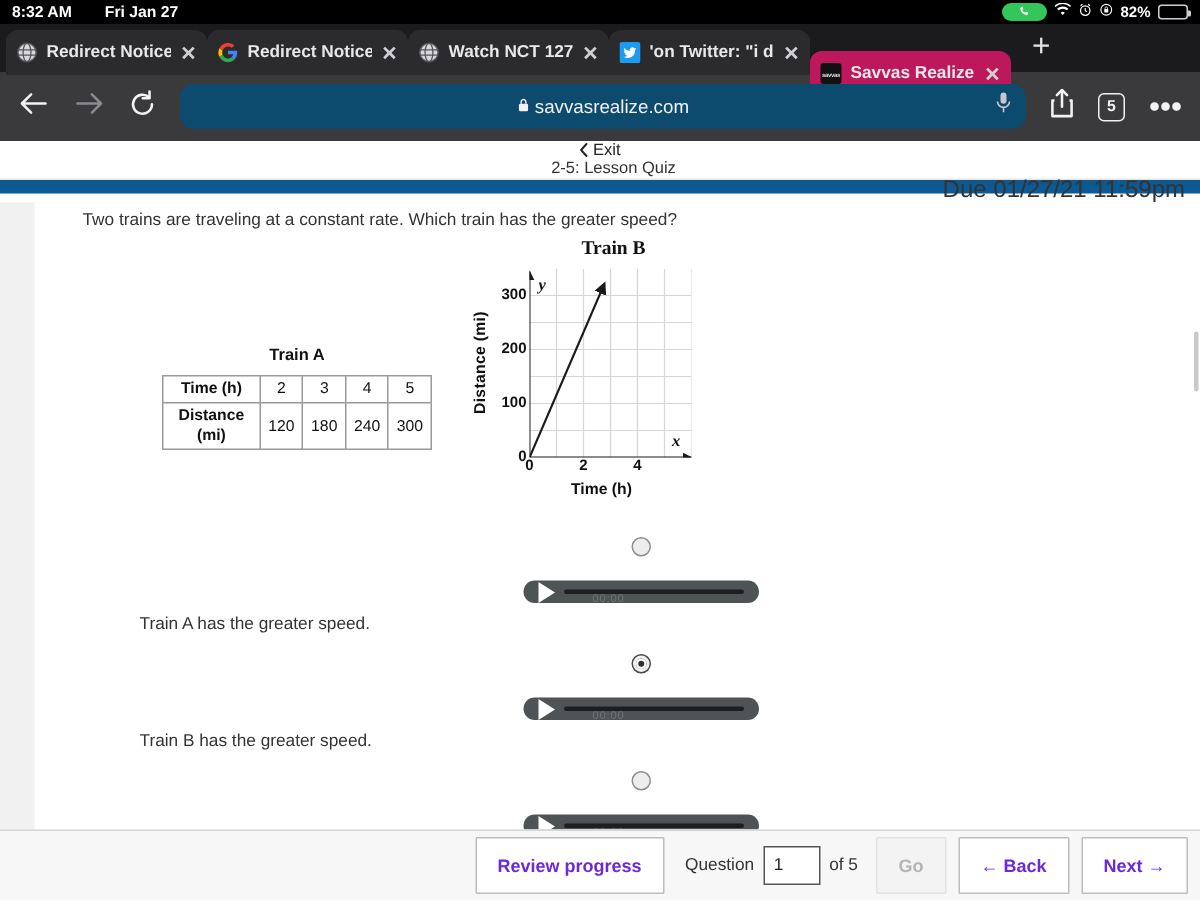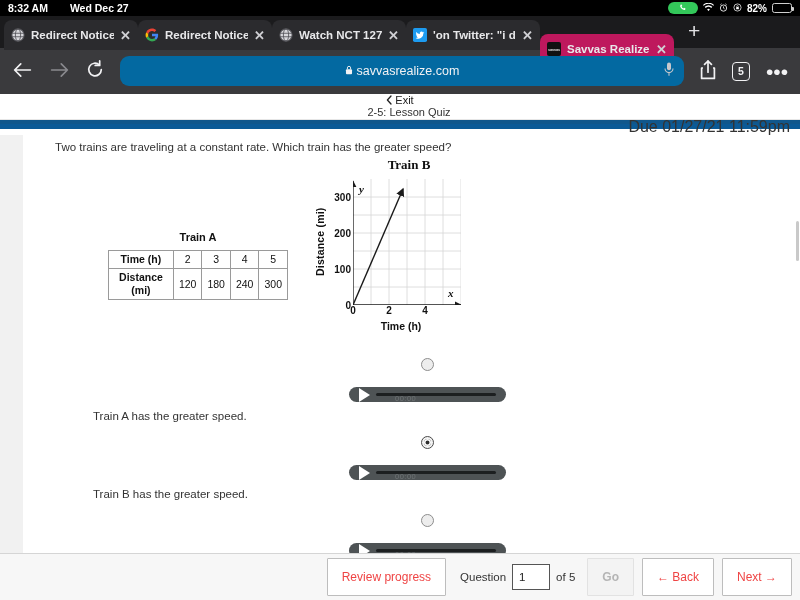--- a/index.html
+++ b/index.html
@@ -60,21 +60,21 @@
   .newtab { color: #e2e2e4; font-size: 21px; padding: 0 12px 2px 14px; line-height: 1; }
 
   
   .toolbar {
     height: 46px; background: #3a3a3d;
     display: flex; align-items: center; padding: 0 12px; gap: 16px;
   }
   .nav-ico { color: #f2f2f4; font-size: 21px; line-height: 1; }
   .nav-ico.dim { color: #8a8a8f; }
   .urlbar {
-    flex: 1; height: 30px; background: #0369a1; border-radius: 9px;
+    flex: 1; height: 30px; background: #0c4a6e; border-radius: 9px;
     display: flex; align-items: center; padding: 0 10px; position: relative;
   }
   .url-center {
     position: absolute; left: 0; right: 0; display: flex;
     align-items: center; justify-content: center; gap: 4px;
     color: #f2f2f4; font-size: 12.5px;
   }
   .mic { margin-left: auto; z-index: 2; }
   .tabcount {
     width: 18px; height: 19px; border: 1.6px solid #f2f2f4; border-radius: 4px;
@@ -180,22 +180,22 @@
   .opttext { font-size: 11.5px; color: #333; padding: 8px 0 10px 38px; }
 
   
   .bottombar {
     position: absolute; left: 0; right: 0; bottom: 0; height: 47px;
     background: #f7f7f7; border-top: 1px solid #d5d5d5;
     display: flex; align-items: center; justify-content: flex-end;
     padding-right: 8px; gap: 0;
   }
   .btn {
-    border: 1px solid #bdbdbd; background: #fff; color: #ef4444;
-    font-size: 12px; font-weight: normal; height: 38px;
+    border: 1px solid #bdbdbd; background: #fff; color: #6d28d9;
+    font-size: 12px; font-weight: bold; height: 38px;
     display: flex; align-items: center; justify-content: center;
     padding: 0 14px; margin-left: 8px; border-radius: 1px;
   }
   .qgroup {
     display: flex; align-items: center; gap: 6px; margin-left: 10px;
     font-size: 11.5px; color: #333; height: 38px; padding: 0 4px;
   }
   .qinput {
     width: 38px; height: 26px; border: 1px solid #555; background: #fff;
     font-size: 11.5px; color: #222; text-align: left; padding-left: 6px;
@@ -208,21 +208,21 @@
   }
 </style>
 </head>
 <body>
 
 <div id="app">
 
   <div class="statusbar">
     <div class="sb-left">
       <span>8:32 AM</span>
-      <span>Wed Dec 27</span>
+      <span>Fri Jan 27</span>
     </div>
     <div class="sb-right">
       <span class="call-pill">
         <svg width="8" height="8" viewBox="0 0 16 16">
             <path fill="#fff" d="M3 1.5 5.2 1l1.3 3-1.5 1.1c.8 1.9 2 3.1 3.9 3.9L10 7.5l3 1.3-.5 2.2c-.2.8-1 1.2-1.8 1C6.1 11 4 8.9 2.3 4.3c-.3-.9.1-1.8 1-2z"></path>
           </svg>
       </span>
       <span>
         <svg width="11" height="9" viewBox="0 0 16 12">
             <path fill="#fff" d="M8 11.2 6 8.8a3.2 3.2 0 0 1 4 0zM3.9 6.6 2.5 5A8.4 8.4 0 0 1 13.5 5l-1.4 1.6a6.2 6.2 0 0 0-8.2 0zM.9 3.3 0 2.2a11.6 11.6 0 0 1 16 0l-.9 1.1a10.2 10.2 0 0 0-14.2 0z"></path>

